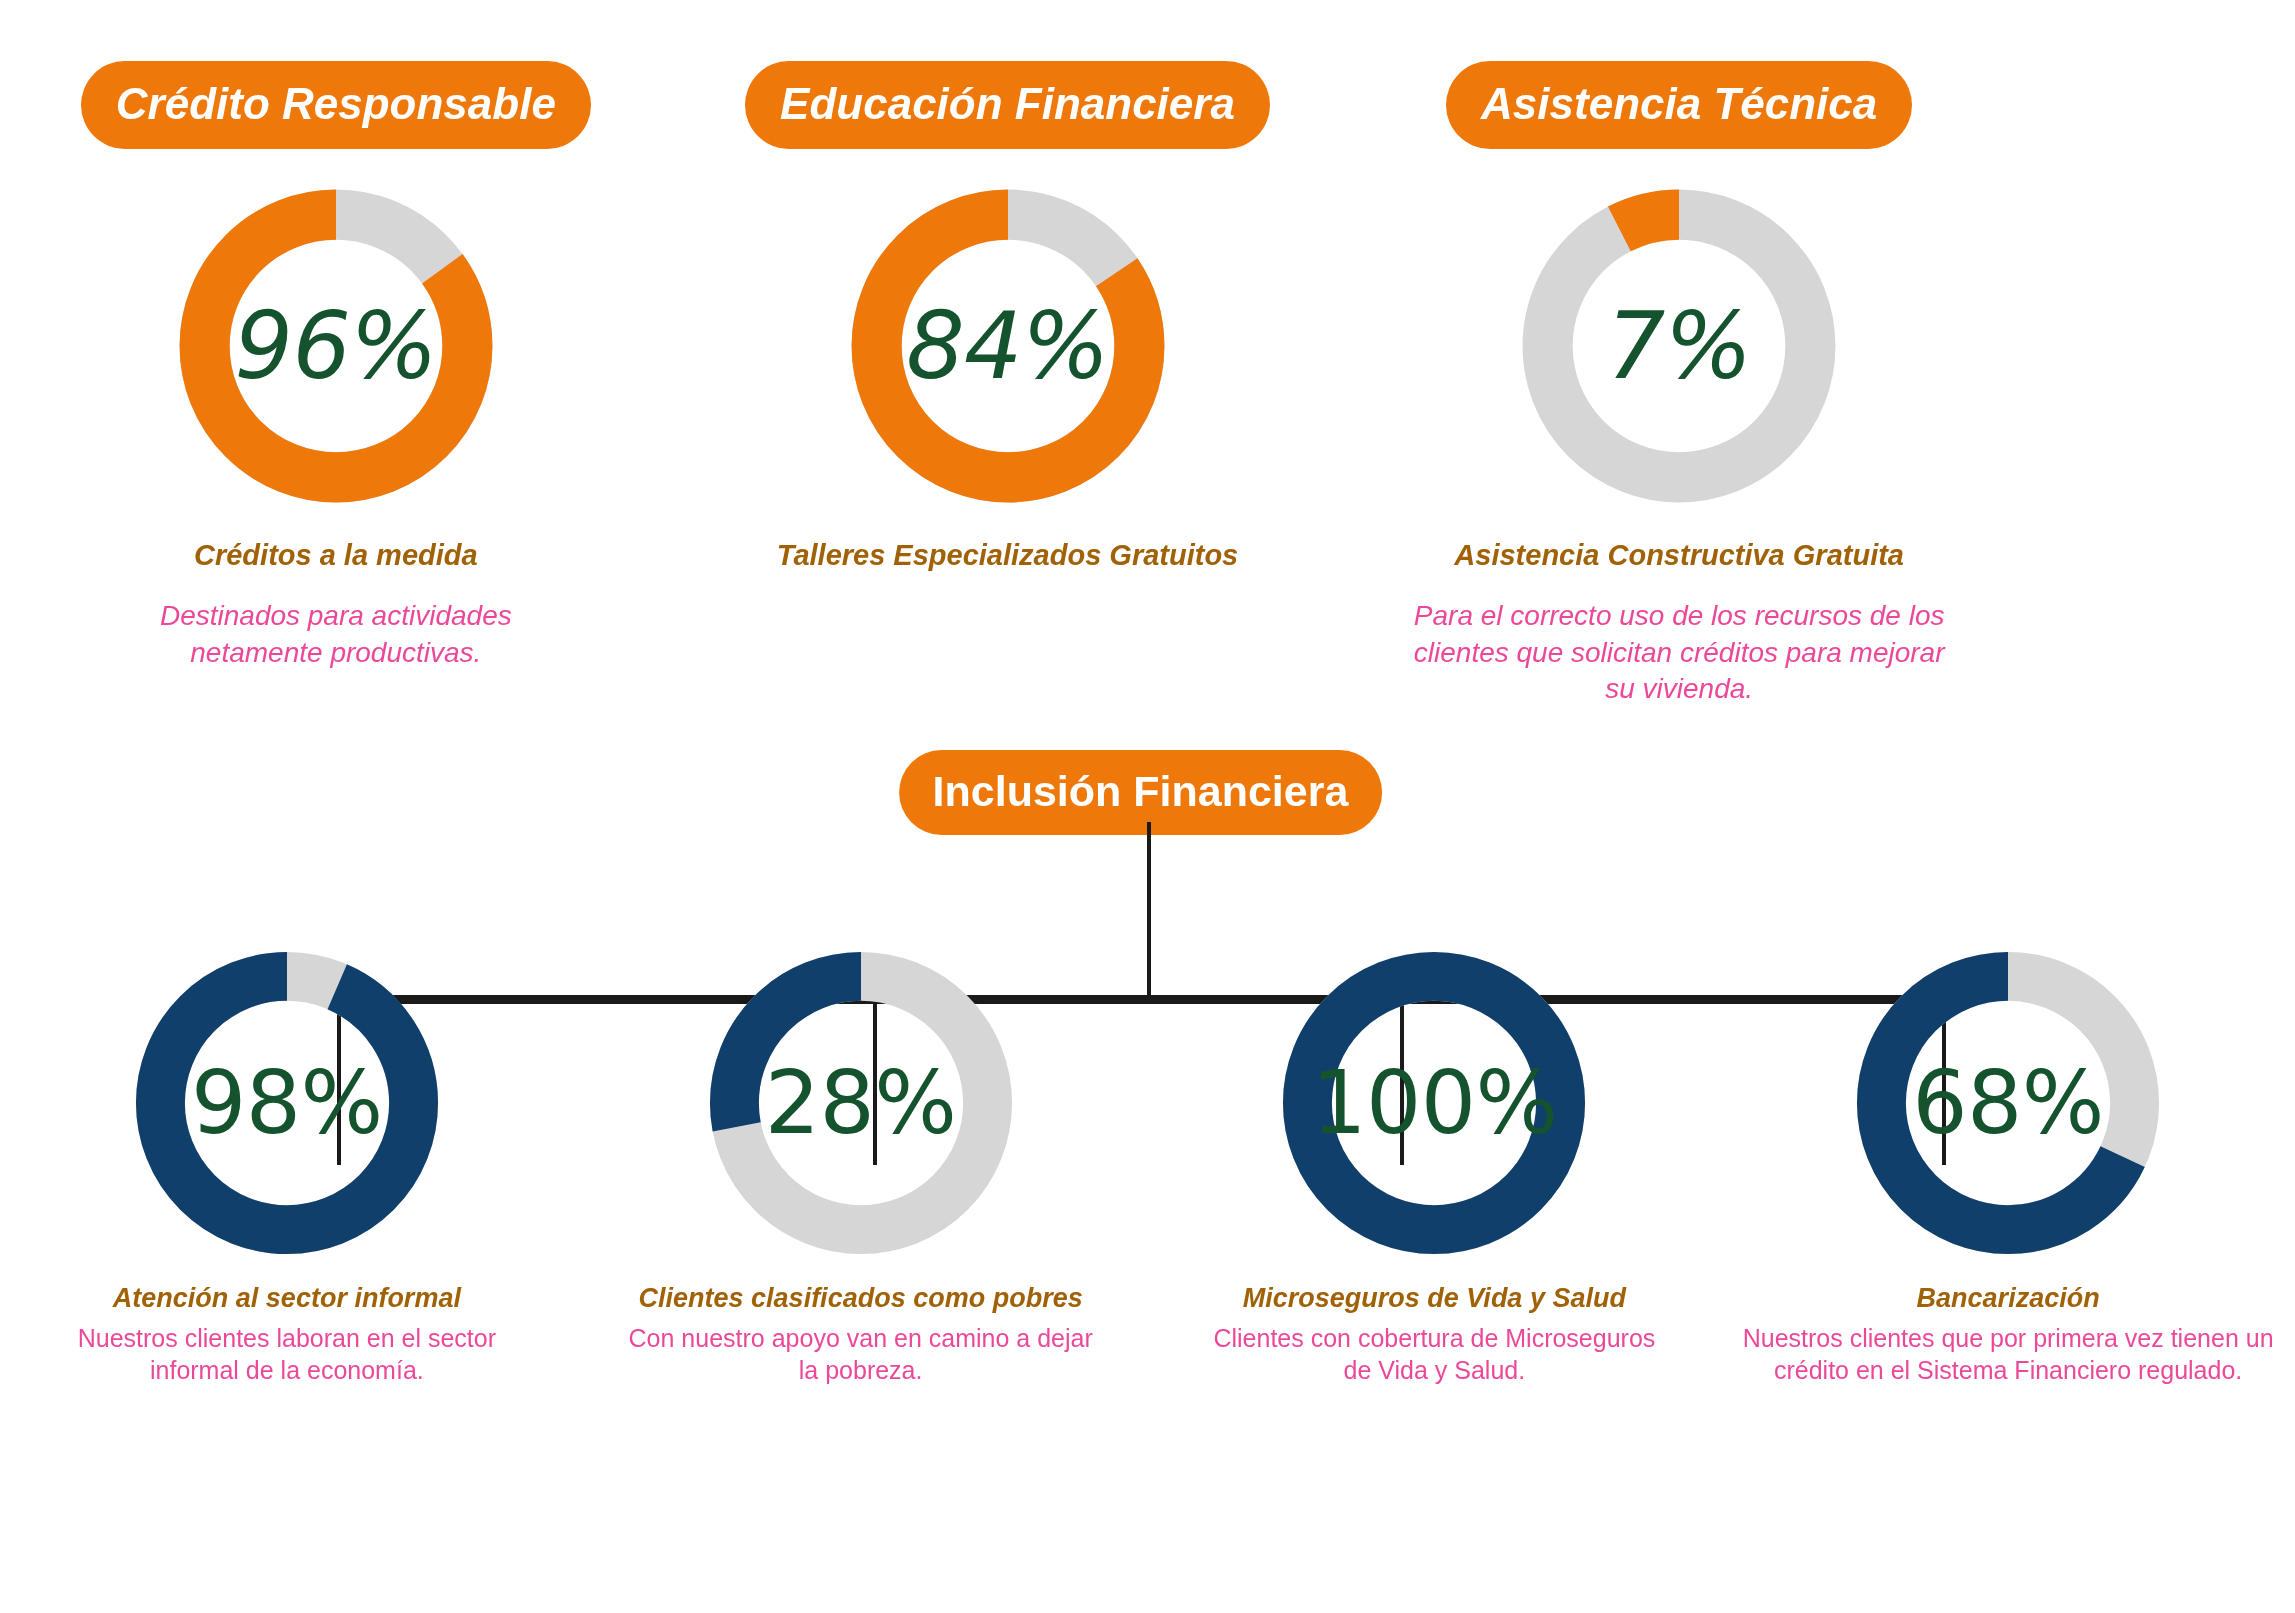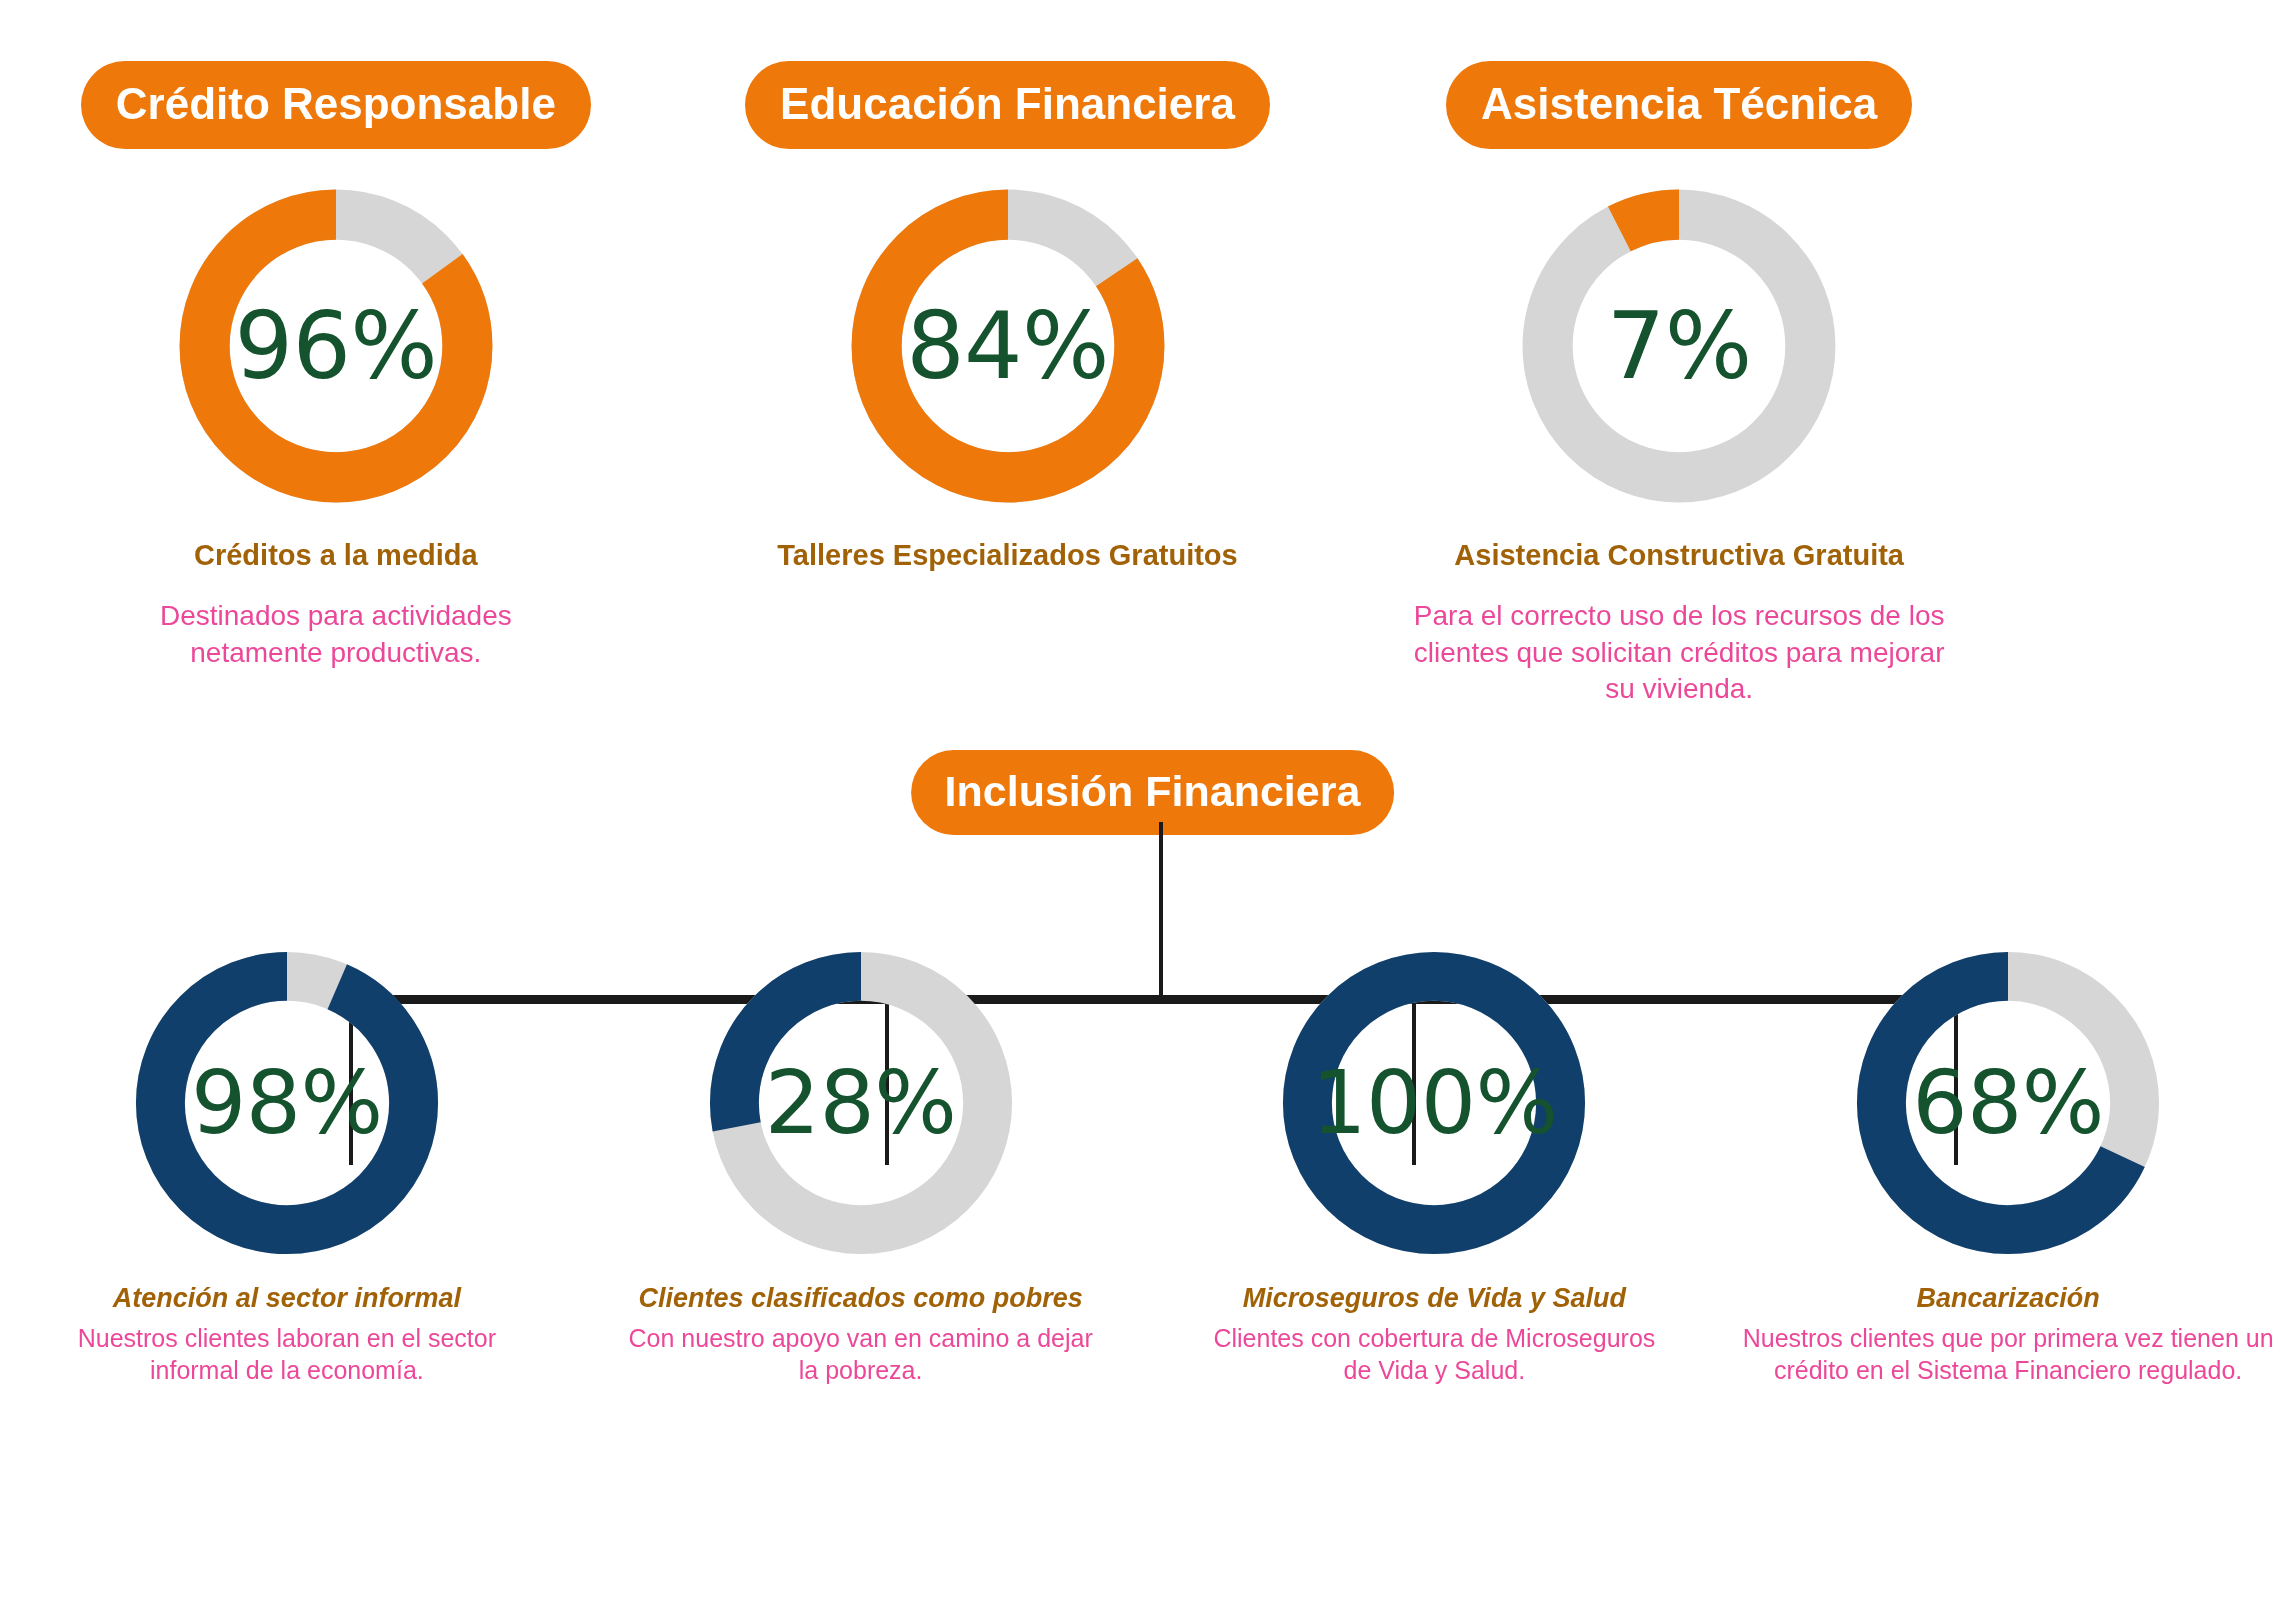--- a/index.html
+++ b/index.html
@@ -23,20 +23,21 @@
     text-align:center;
   }
 
   
   .top-row{
     position:absolute;
     top:0;left:0;
     width:2015px;
     height:765px;
     display:flex;
+    font-style:italic;
   }
   .card{
     flex:1 1 0;
     display:flex;
     flex-direction:column;
     align-items:center;
   }
 
   .badge-top{
     margin-top:61px;
@@ -83,21 +84,21 @@
     color:#ec4899;
     text-align:center;
     line-height:1.30;
     font-size:28px;
   }
   .desc-top{margin-top:26px;}
 
   
   .mid{
     position:absolute;
-    top:750px;left:12px;
+    top:750px;left:0;
     width:2281px;
     height:257px;
   }
   .badge-mid{
     position:absolute;
     left:50%;
     transform:translateX(-50%);
     top:0;
     font-size:43px;
     padding:19.6px 34px 22px 34px;

